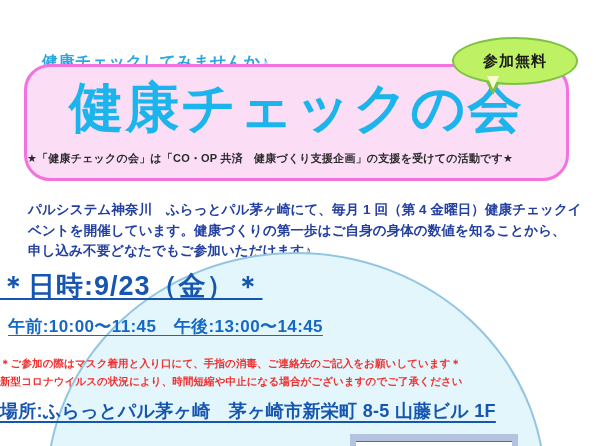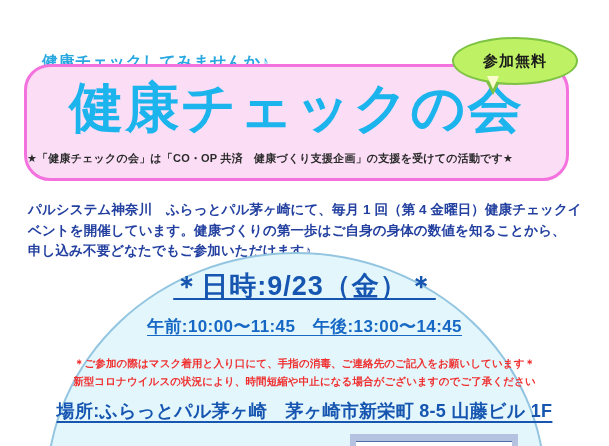--- a/index.html
+++ b/index.html
@@ -145,41 +145,41 @@
     z-index: 1;
   }
 
   
   .dome-content {
     position: absolute;
     left: 0;
     right: 0;
     top: 270px;
     z-index: 3;
-    text-align: center;
   }
   .datetime {
     font-size: 27px;
     font-weight: 700;
     color: #1656b0;
     text-decoration: underline;
     text-underline-offset: 3px;
     letter-spacing: 1px;
     line-height: 1.25;
     white-space: nowrap;
   }
   .hours {
     margin-top: 11px;
     font-size: 17px;
     font-weight: 700;
     color: #1668c4;
     text-decoration: underline;
     text-underline-offset: 3px;
     letter-spacing: 0.4px;
     white-space: nowrap;
+    padding-left: 8px;
   }
   .notice {
     margin-top: 16px;
     font-size: 10.5px;
     font-weight: 700;
     color: #f03030;
     line-height: 1.72;
     letter-spacing: 0.1px;
     white-space: nowrap;
   }

